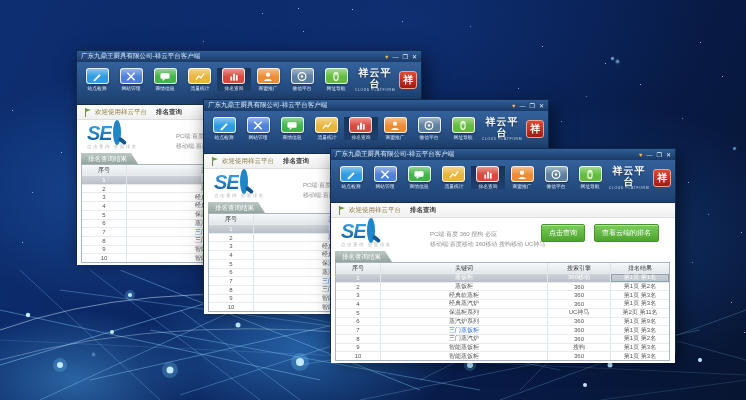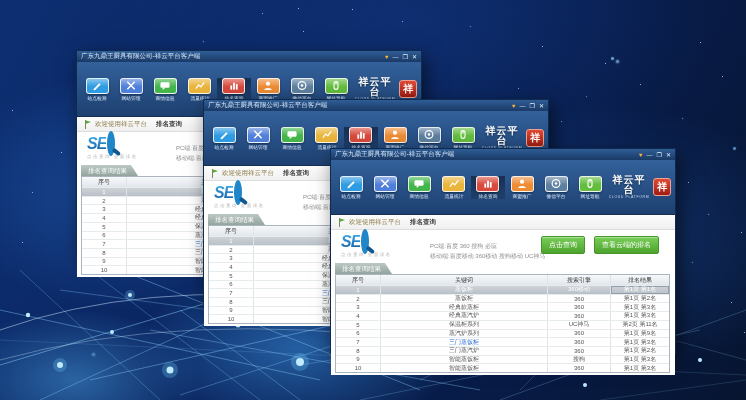--- a/index.html
+++ b/index.html
@@ -42,21 +42,21 @@
   
   .window{position:absolute;width:344px;height:204px;background:#fff;border:1px solid #0e2a4e;
     box-shadow:4px 7px 18px rgba(0,0,0,.55);}
   .w1{left:76px;top:50px;} .w2{left:203px;top:99px;} .w3{left:330px;top:148px;}
   .titlebar{height:11px;background:linear-gradient(#2f5d96,#1a3a66);display:flex;align-items:center;
     padding:0 4px;color:#dbe8f7;font-size:6.5px;white-space:nowrap;}
   .ctrls{margin-left:auto;display:flex;gap:4px;font-size:6px;color:#e8f0fa;align-items:center;}
   .ctrl{cursor:pointer;line-height:1;}
   .ctrl-skin{color:#ffb03a;}
   .toolbar{height:30px;background:linear-gradient(#33619b,#1d4070);border-bottom:1px solid #142f52;
-    display:flex;align-items:center;padding:12px 3px;}
+    display:flex;align-items:flex-start;padding:6px 3px;}
   .tb-item{width:35px;display:flex;flex-direction:column;align-items:center;justify-content:center;
     gap:1px;cursor:pointer;}
   .tb-item.selected{background:linear-gradient(rgba(5,16,36,.55),rgba(5,16,36,.18));}
   .tile{width:21px;height:14px;border-radius:3px;border:1px solid rgba(255,255,255,.85);
     display:flex;align-items:center;justify-content:center;
     background-image:linear-gradient(rgba(255,255,255,.42),rgba(255,255,255,0) 55%);
     box-shadow:0 1px 2px rgba(0,0,0,.35);}
   .tb-label{font-size:5px;color:#e4eefa;white-space:nowrap;transform:scale(.95);}
   .brand{margin-left:auto;display:flex;align-items:center;gap:3px;padding-right:1px;}
   .brand-text{text-align:center;color:#fff;line-height:1.05;}
@@ -66,21 +66,21 @@
     border:1px solid #efa294;color:#fff;font-size:10px;font-weight:bold;display:flex;
     align-items:center;justify-content:center;}
   .msgbar{height:14px;background:linear-gradient(#fcfcfc,#f0f0f0);border-bottom:1px solid #ddd;
     display:flex;align-items:center;gap:4px;padding:0 7px;font-size:6.5px;color:#8a7a45;}
   .msg-section{color:#3d3d3d;font-weight:bold;margin-left:5px;}
 
   
   .content{position:relative;height:145px;background:#fff;}
   .seo{position:absolute;left:10px;top:3px;width:86px;}
   .seo-row{display:flex;align-items:center;}
-  .seo-letters{font-size:16px;font-weight:bold;font-style:italic;letter-spacing:-1px;
+  .seo-letters{font-size:20px;font-weight:bold;font-style:italic;letter-spacing:-1px;
     background:linear-gradient(#3fa9e8,#115a9e);-webkit-background-clip:text;background-clip:text;
     -webkit-text-fill-color:transparent;color:#1f86c9;line-height:1;text-align:center;}
   .lens-wrap{position:relative;margin-left:1px;}
   .lens{width:14px;height:14px;border:4px solid #1f86c9;border-radius:50%;background:#f2faff;}
   .lens-handle{position:absolute;width:9px;height:3.5px;background:#13578f;border-radius:2px;
     right:-6px;bottom:0;transform:rotate(38deg);}
   .slogan{font-size:4.5px;color:#b5b5b5;letter-spacing:1.5px;margin-top:1px;white-space:nowrap;}
   .engines{position:absolute;left:99px;top:12px;font-size:6px;color:#8f8f8f;line-height:9.5px;white-space:nowrap;}
   .btns{position:absolute;top:6px;right:16px;display:flex;gap:9px;}
   .btn{height:16px;line-height:16px;padding:0 7px;background:linear-gradient(#79ce58,#4da32d);

